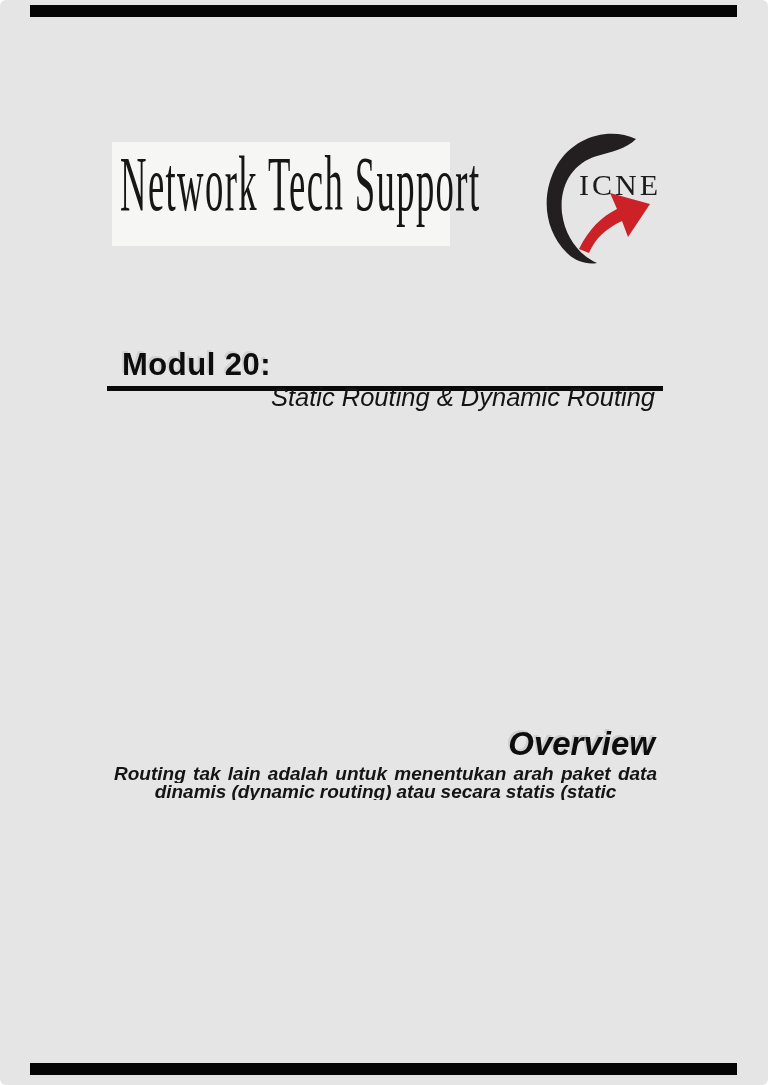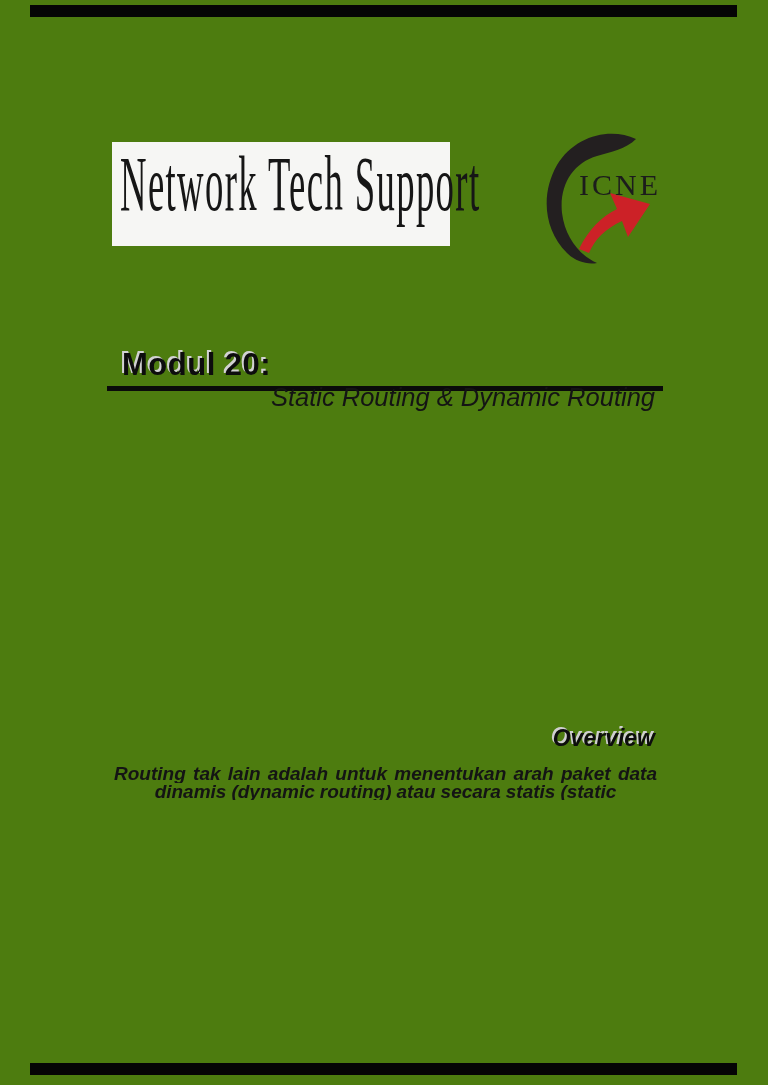--- a/index.html
+++ b/index.html
@@ -1,23 +1,24 @@
 <!DOCTYPE html>
 <html><head>
 <meta charset="utf-8">
 <style>
   html, body { margin: 0; padding: 0; background: #ffffff; }
   #canvas {
     position: relative;
     width: 768px;
     height: 1085px;
-    background: #4d7c0f;
+    background: #e5e5e5;
     overflow: hidden;
     font-family: "Liberation Sans", sans-serif;
     color: #111111;
+    border-radius: 6px;
   }
 
   .bar {
     position: absolute;
     left: 30px;
     width: 707px;
     height: 12px;
     background: #050505;
   }
   .bar.top { top: 5px; }
@@ -88,21 +89,21 @@
     line-height: 1;
     color: #141414;
     white-space: nowrap;
     text-align: center;
   }
 
   .overview-heading {
     position: absolute;
     right: 113px;
     top: 727px;
-    font-size: 23px;
+    font-size: 33px;
     font-weight: 700;
     font-style: italic;
     line-height: 1;
     color: #0d0d0d;
     text-shadow: -2px -2px 0 #cfcfcf;
     white-space: nowrap;
   }
 
   .overview-paragraph {
     position: absolute;

